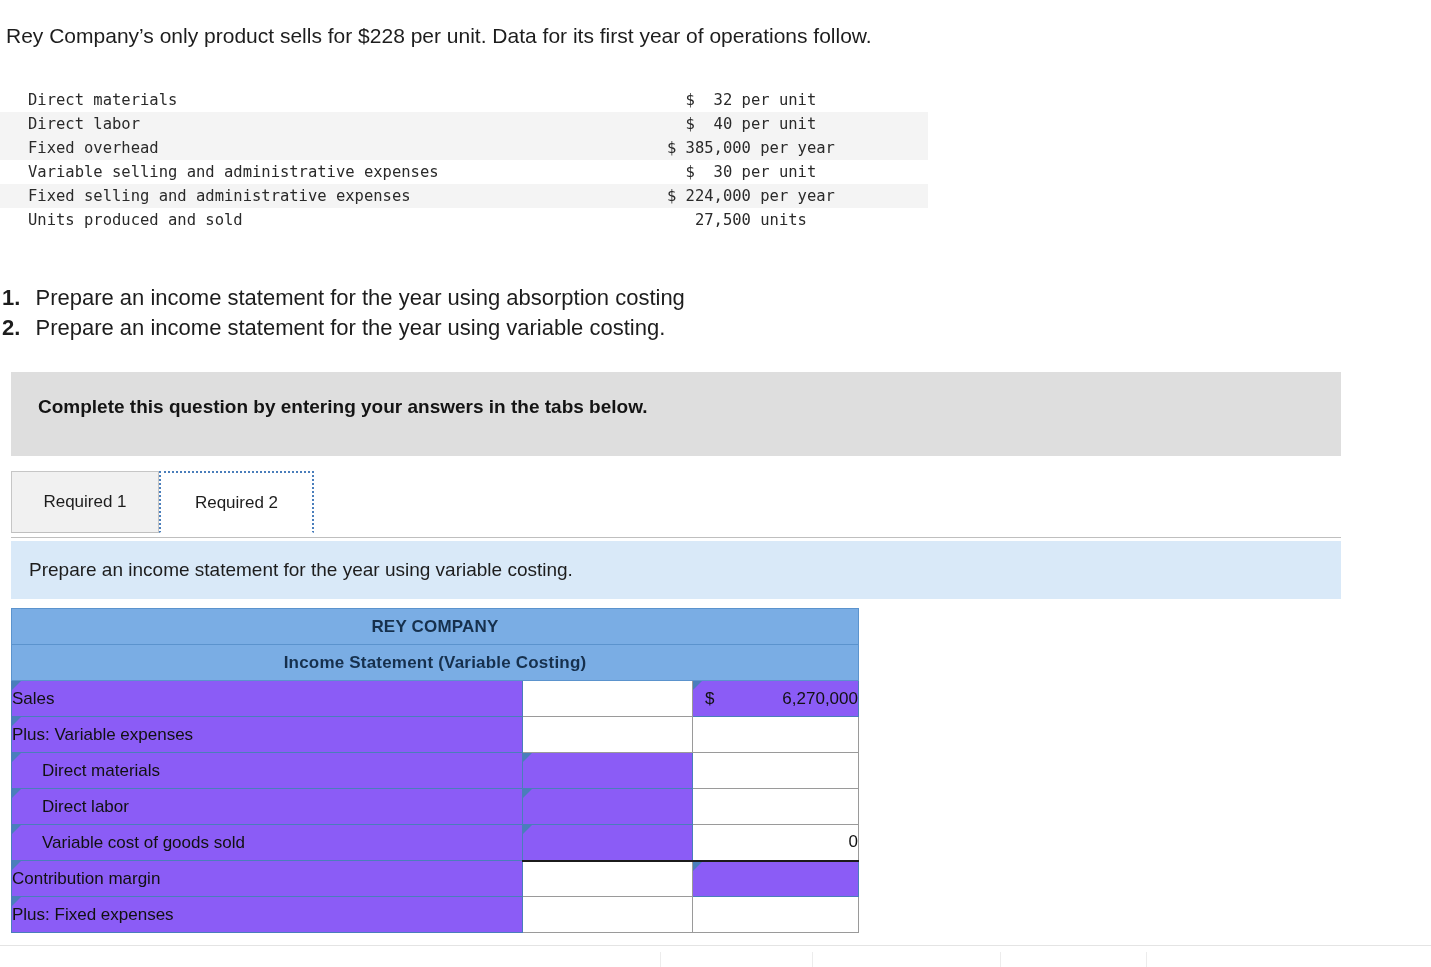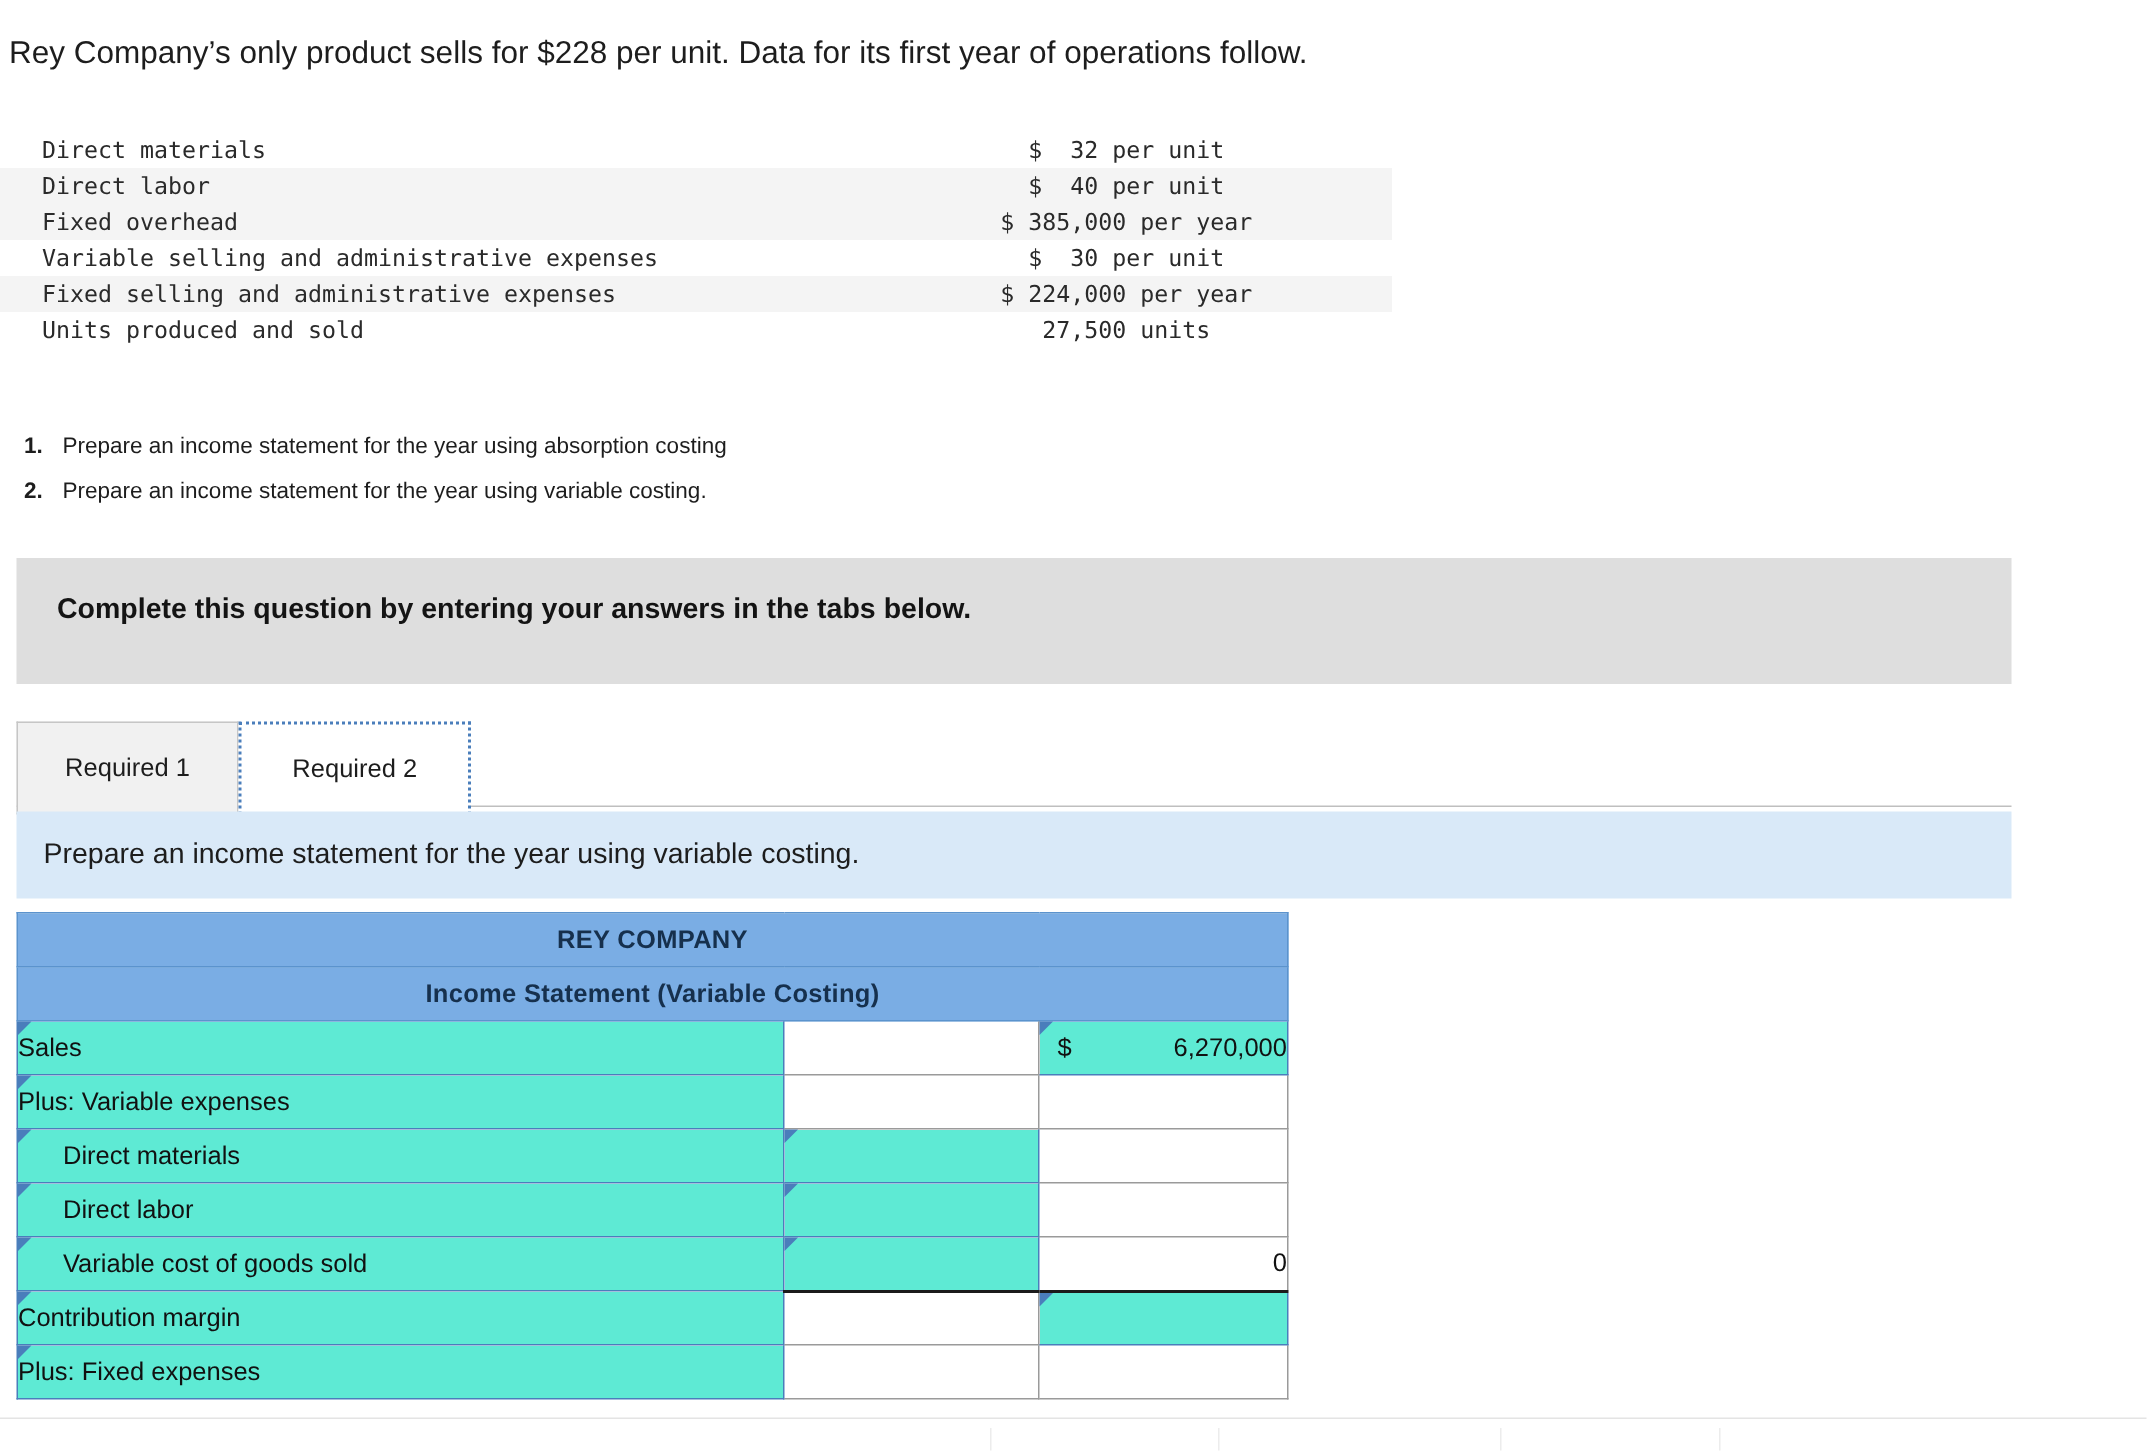--- a/index.html
+++ b/index.html
@@ -42,23 +42,23 @@
   }
   .givens tr { height: 24px; }
   .givens tr.striped { background: #f4f4f4; }
   .givens td { padding: 0; border: 0; vertical-align: middle; }
   .givens td.g-label { padding-left: 28px; text-align: left; white-space: nowrap; }
   .givens td.g-value { padding-right: 48px; text-align: center; white-space: pre; }
 
   
   .reqs {
     position: absolute;
-    left: 16px;
+    left: 2px;
     top: 283px;
-    font-size: 15px;
+    font-size: 22px;
     line-height: 30px;
     color: #1d1d1d;
   }
   .reqs .num { font-weight: bold; }
   .reqs .req-line { white-space: nowrap; }
 
   
   .gray-banner {
     position: absolute;
     left: 11px;
@@ -89,21 +89,21 @@
   .tabstrip .tab-underline {
     position: absolute;
     left: 0;
     bottom: 0;
     width: 1330px;
     height: 1px;
     background: #bfbfbf;
   }
   .tab {
     position: absolute;
-    top: 12px;
+    top: 2px;
     height: 62px;
     box-sizing: border-box;
     display: flex;
     align-items: center;
     justify-content: center;
     font-size: 17px;
     color: #1d1d1d;
     white-space: nowrap;
   }
   .tab.inactive {
@@ -175,21 +175,21 @@
   }
 
   
   .cell-plain {
     background: #ffffff;
     border: 1px solid #9a9a9a;
   }
 
   
   .cell-edit {
-    background: #5eead4;
+    background: #8b5cf6;
     border: 1px solid #4a7ebb;
     position: relative;
   }
   .cell-edit::before {
     content: "";
     position: absolute;
     left: 0px;
     top: 0px;
     width: 0;
     height: 0;

